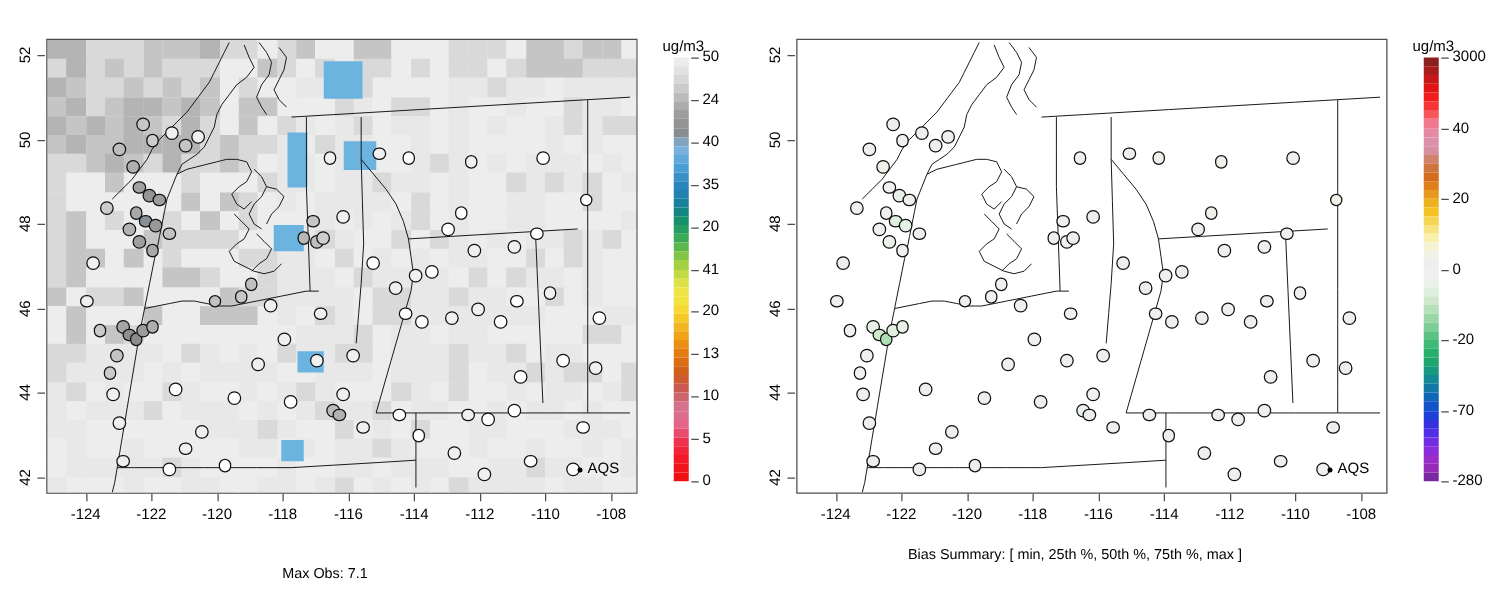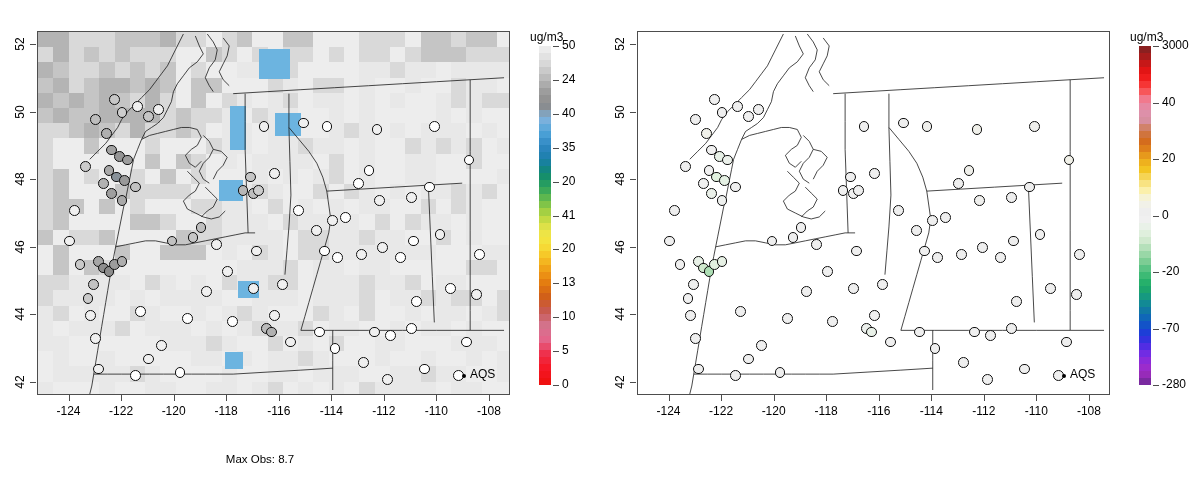--- a/index.html
+++ b/index.html
@@ -960,21 +960,21 @@
         <div class="tick y" style="left: 30px; top: 246.704px;"></div>
         <div class="ylab" style="left: 5px; top: 239.704px;">46</div>
         <div class="tick y" style="left: 30px; top: 179.296px;"></div>
         <div class="ylab" style="left: 5px; top: 172.296px;">48</div>
         <div class="tick y" style="left: 30px; top: 111.889px;"></div>
         <div class="ylab" style="left: 5px; top: 104.889px;">50</div>
         <div class="tick y" style="left: 30px; top: 44.4815px;"></div>
         <div class="ylab" style="left: 5px; top: 37.4815px;">52</div>
       </div>
 
-    <div class="caption" style="top:452px;">Max Obs: 8.7</div>
+    <div class="caption" style="top:452px;">Max Obs: 7.1</div>
 
     <div class="cbwrap" style="left:520px;top:0;">
       <div class="cbtitle" style="left:10px;top:30px;">ug/m3</div>
       <div class="cbbar" id="cb-left" style="left:19px;top:46px;height:339px;">
           <div class="cbseg" style="height: 7.0625px; background: rgb(236, 236, 236);"></div>
           <div class="cbseg" style="height: 7.0625px; background: rgb(226, 226, 226);"></div>
           <div class="cbseg" style="height: 7.0625px; background: rgb(216, 216, 216);"></div>
           <div class="cbseg" style="height: 7.0625px; background: rgb(202, 202, 202);"></div>
           <div class="cbseg" style="height: 7.0625px; background: rgb(188, 188, 188);"></div>
           <div class="cbseg" style="height: 7.0625px; background: rgb(172, 172, 172);"></div>
@@ -1201,20 +1201,21 @@
         <div class="tick y" style="left: 30px; top: 246.704px;"></div>
         <div class="ylab" style="left: 5px; top: 239.704px;">46</div>
         <div class="tick y" style="left: 30px; top: 179.296px;"></div>
         <div class="ylab" style="left: 5px; top: 172.296px;">48</div>
         <div class="tick y" style="left: 30px; top: 111.889px;"></div>
         <div class="ylab" style="left: 5px; top: 104.889px;">50</div>
         <div class="tick y" style="left: 30px; top: 44.4815px;"></div>
         <div class="ylab" style="left: 5px; top: 37.4815px;">52</div>
       </div>
 
+    <div class="caption" style="top:437px;">Bias Summary: [ min, 25th %, 50th %, 75th %, max ]</div>
 
     <div class="cbwrap" style="left:520px;top:0;">
       <div class="cbtitle" style="left:10px;top:30px;">ug/m3</div>
       <div class="cbbar" id="cb-right" style="left:19px;top:46px;height:339px;">
           <div class="cbseg" style="height: 7.0625px; background: rgb(139, 32, 32);"></div>
           <div class="cbseg" style="height: 7.0625px; background: rgb(168, 28, 28);"></div>
           <div class="cbseg" style="height: 7.0625px; background: rgb(198, 24, 24);"></div>
           <div class="cbseg" style="height: 7.0625px; background: rgb(226, 21, 21);"></div>
           <div class="cbseg" style="height: 7.0625px; background: rgb(239, 29, 29);"></div>
           <div class="cbseg" style="height: 7.0625px; background: rgb(246, 53, 53);"></div>

